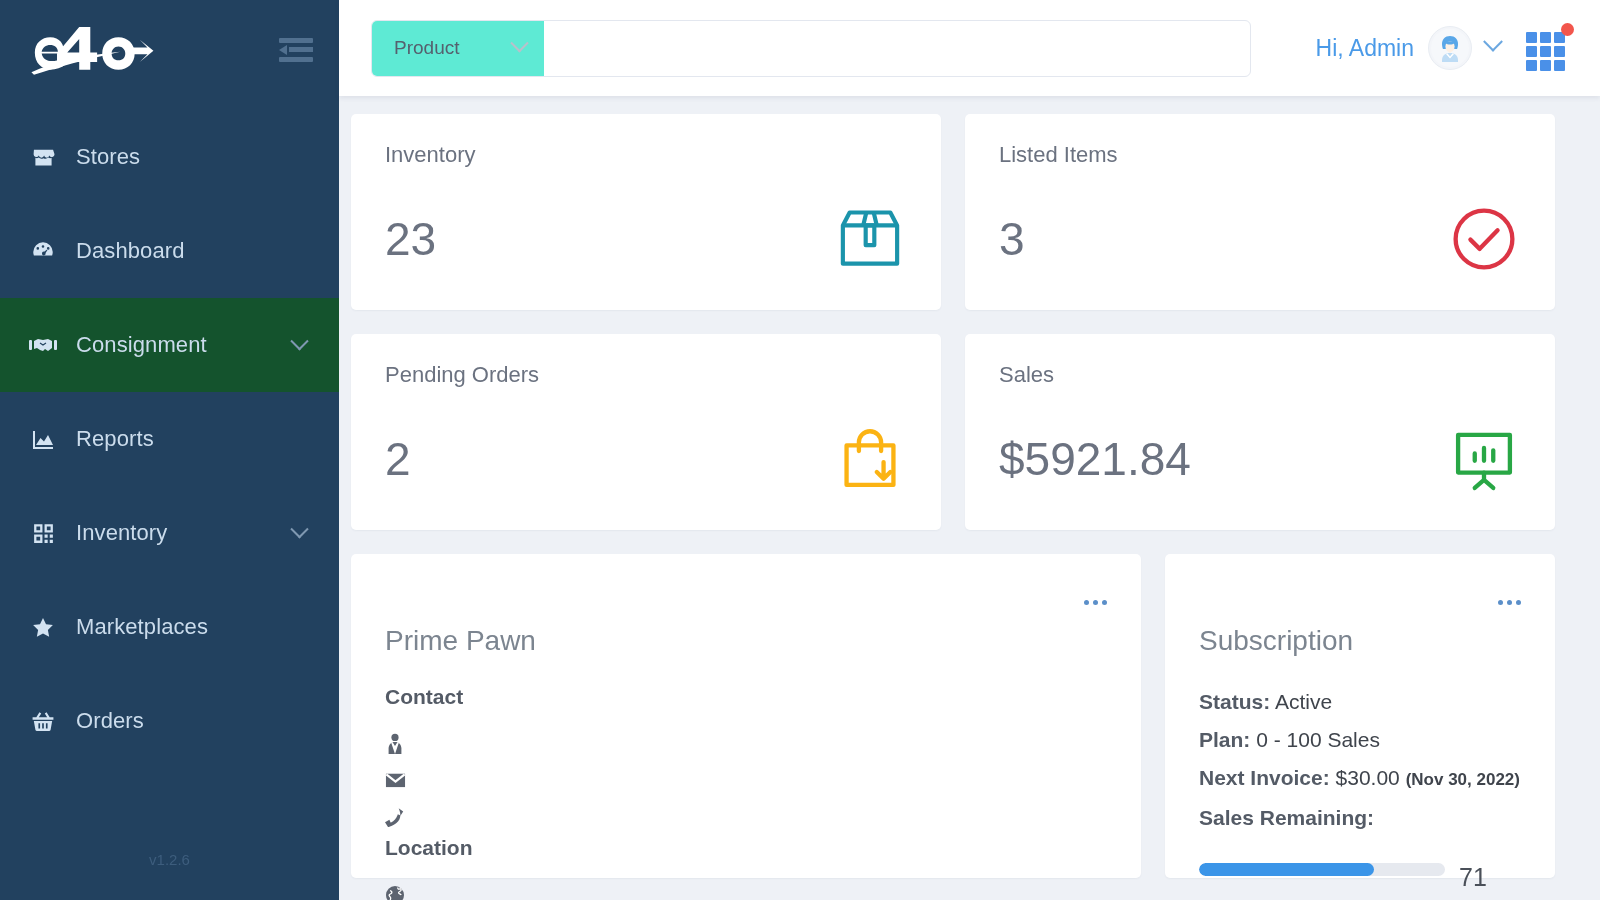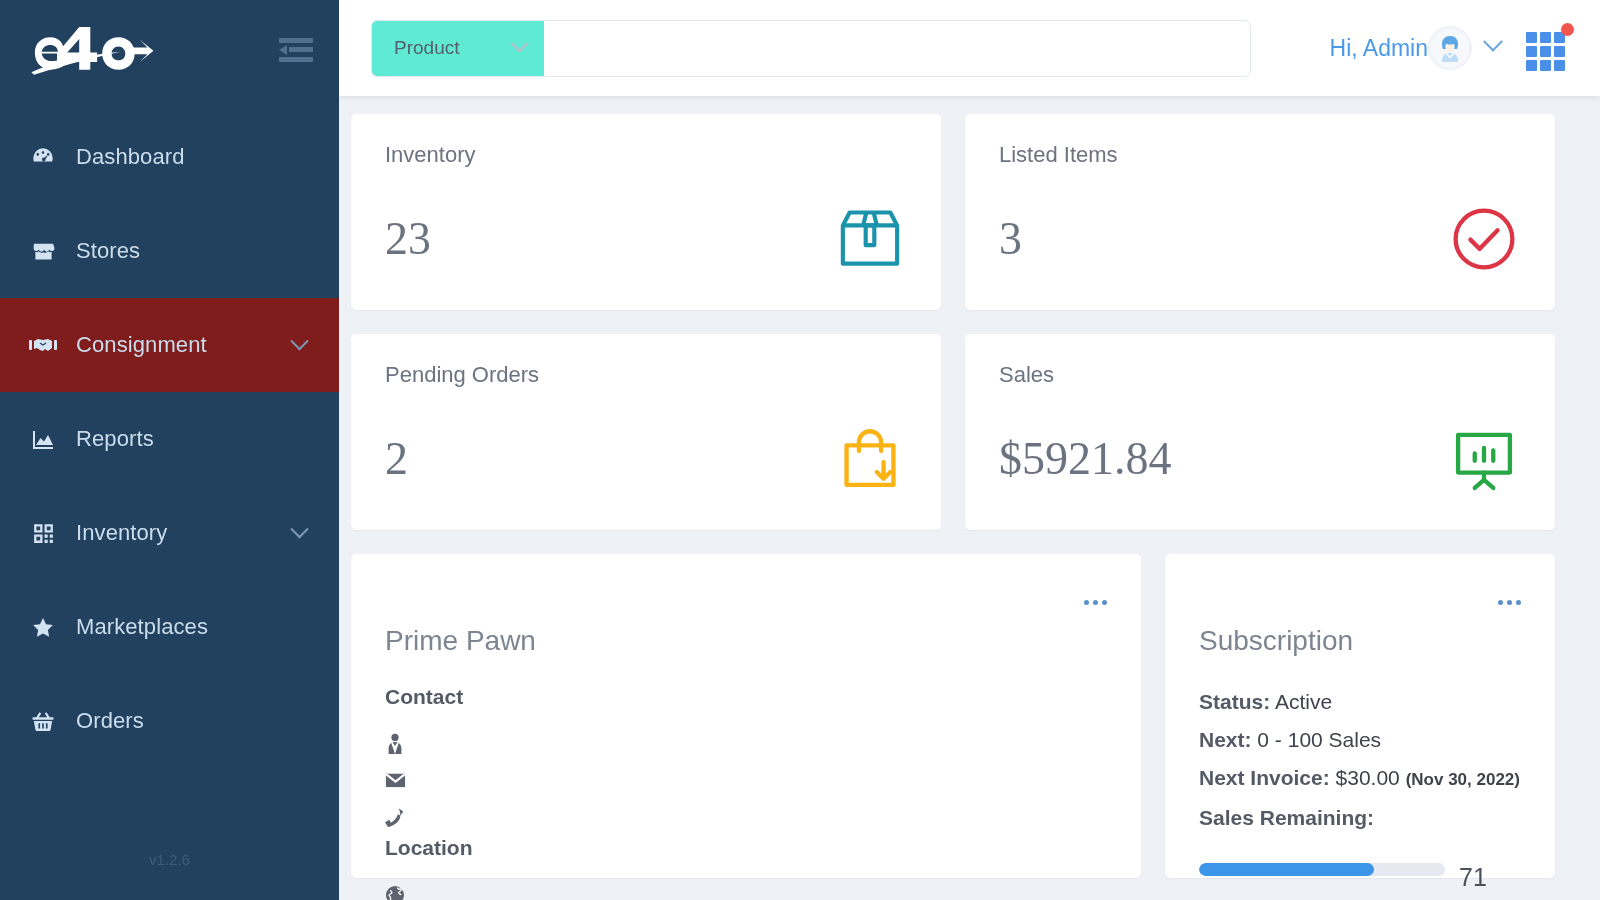--- a/index.html
+++ b/index.html
@@ -41,21 +41,21 @@
     border-right: 8px solid #51708f;
   }
 
   .sb-nav { flex: 1 1 auto; padding-top: 10px; }
   .nav-item {
     display: flex; align-items: center;
     height: 94px; padding-left: 28px; padding-right: 24px;
     color: #cbdcec; font-size: 22px; cursor: pointer;
     position: relative;
   }
-  .nav-item.active { background: #7f1d1d; }
+  .nav-item.active { background: #14532d; }
   .nav-ic {
     width: 30px; flex: 0 0 30px; height: 26px;
     display: flex; align-items: center; justify-content: center;
     margin-right: 18px; color: #d3e3f2;
   }
   .nav-ic svg { display: block; }
   .nav-label { flex: 1 1 auto; letter-spacing: .1px; }
   .nav-chev { width: 22px; flex: 0 0 22px; color: #7c95ae; }
 
   .sb-version {
@@ -93,21 +93,21 @@
   .chev.sb { border-color: #7f98b1; }
   .search-field { flex: 1 1 auto; display: flex; align-items: center; padding: 0 18px 0 24px; }
   .search-field input {
     flex: 1 1 auto; border: 0; outline: 0; font-size: 19px;
     color: #556; font-family: inherit; background: transparent;
   }
   .search-field input::placeholder { color: #a9aeb7; }
   .mag { width: 24px; height: 24px; flex: 0 0 24px; color: #c4c9d2; cursor: pointer; }
 
   .top-right { margin-left: auto; display: flex; align-items: center; gap: 0; }
-  .greeting { color: #4a9ae8; font-size: 23px; cursor: pointer; }
+  .greeting { color: #4a9ae8; font-size: 23px; margin-right: 14px; cursor: pointer; }
   .avatar {
     width: 44px; height: 44px; border-radius: 50%;
     background: #f3f5f9; border: 1px solid #e9edf3;
     display: flex; align-items: center; justify-content: center;
     overflow: hidden; cursor: pointer;
   }
   .user-chev { margin: 0 26px 0 14px; cursor: pointer; }
   .user-chev .chev { border-color: #6ba7e0; width: 14px; height: 14px; }
   .grid-icon { position: relative; width: 46px; height: 44px; cursor: pointer; }
   .grid-icon .g {
@@ -129,21 +129,21 @@
     background: #fff; border-radius: 5px;
     box-shadow: 0 1px 2px rgba(60,80,110,.06);
   }
   .stat-card {
     height: 196px; padding: 28px 34px 0 34px;
     display: flex; flex-direction: column;
     position: relative;
   }
   .stat-title { font-size: 22px; color: #6b7280; font-weight: 400; }
   .stat-body { flex: 1 1 auto; display: flex; align-items: center; justify-content: space-between; }
-  .stat-value { font-size: 46px; color: #6b7280; font-weight: 400; line-height: 1; font-family: Liberation Serif, serif; }
+  .stat-value { font-size: 46px; color: #6b7280; font-weight: 400; line-height: 1; }
   .stat-ic { flex: 0 0 auto; display: flex; align-items: center; }
 
   .panel-row { display: flex; padding: 0 12px; }
   .panel { background: #fff; border-radius: 5px; box-shadow: 0 1px 2px rgba(60,80,110,.06); }
   .panel-head {
     display: flex; align-items: flex-start; justify-content: space-between;
     padding: 30px 34px 0 34px;
   }
   .panel-title { font-size: 28px; color: #7c8590; font-weight: 400; margin-top: 41px; }
   .dots { display: flex; gap: 4px; padding-top: 16px; cursor: pointer; }
@@ -194,34 +194,34 @@
             <span class="bar"></span>
         </span>
         <i class="b3"></i>
       </span>
     </div>
 
     <nav class="sb-nav">
 
       <div class="nav-item">
         <span class="nav-ic">
+          <svg width="27" height="27" viewBox="0 0 24 24" fill="currentColor">
+              <path d="M3.5 5h17l1.3 4.2a2.4 2.4 0 01-4.6 1 2.4 2.4 0 01-4.7 0 2.4 2.4 0 01-4.7 0 2.4 2.4 0 01-4.6-1L3.5 5zM4.8 12.3c.8.4 2 .4 2.9-.2a3.9 3.9 0 004.3.5 3.9 3.9 0 004.3-.5c.9.6 2.1.6 2.9.2V19H4.8v-6.7z"></path>
+            </svg>
+        </span>
+        <span class="nav-label">Stores</span>
+      </div>
+
+      <div class="nav-item">
+        <span class="nav-ic">
           <svg width="26" height="26" viewBox="0 0 24 24" fill="currentColor">
               <path d="M12 4a9 9 0 00-9 9 9 9 0 00.6 3.2h16.8A9 9 0 0021 13a9 9 0 00-9-9zm-4.8 4.4a1.2 1.2 0 110 2.4 1.2 1.2 0 010-2.4zM12 6.6a1.2 1.2 0 110 2.4 1.2 1.2 0 010-2.4zm4.8 1.8a1.2 1.2 0 110 2.4 1.2 1.2 0 010-2.4zM13 12.6l4-3-2.6 4.2a1.7 1.7 0 11-1.4-1.2z"></path>
             </svg>
         </span>
         <span class="nav-label">Dashboard</span>
-      </div>
-
-      <div class="nav-item">
-        <span class="nav-ic">
-          <svg width="27" height="27" viewBox="0 0 24 24" fill="currentColor">
-              <path d="M3.5 5h17l1.3 4.2a2.4 2.4 0 01-4.6 1 2.4 2.4 0 01-4.7 0 2.4 2.4 0 01-4.7 0 2.4 2.4 0 01-4.6-1L3.5 5zM4.8 12.3c.8.4 2 .4 2.9-.2a3.9 3.9 0 004.3.5 3.9 3.9 0 004.3-.5c.9.6 2.1.6 2.9.2V19H4.8v-6.7z"></path>
-            </svg>
-        </span>
-        <span class="nav-label">Stores</span>
       </div>
 
       <div class="nav-item active">
         <span class="nav-ic">
           <svg width="28" height="24" viewBox="0 0 28 24" fill="currentColor">
               <rect x="0" y="7" width="3" height="10" rx="1"></rect>
               <rect x="25" y="7" width="3" height="10" rx="1"></rect>
               <path d="M5 8l4-2 5 1 5-1 4 2v7l-4 3-3-2-2 2-3-1-3-2-3 1V8z"></path>
               <path d="M11 10l3 2 3-2" fill="none" stroke="#22415f" stroke-width="1.2"></path>
             </svg>
@@ -459,21 +459,21 @@
                 <i></i>
                 <i></i>
               </div>
           </div>
           <div class="sub-body">
             <div class="sub-line">
               <b>Status:</b>
               <span>Active</span>
             </div>
             <div class="sub-line">
-              <b>Next:</b>
+              <b>Plan:</b>
               <span>0 - 100 Sales</span>
             </div>
             <div class="sub-line">
               <b>Next Invoice:</b>
               <span>$30.00</span>
               <span class="sub-small">(Nov 30, 2022)</span>
             </div>
             <div class="sub-line">
               <b>Sales Remaining:</b>
             </div>

